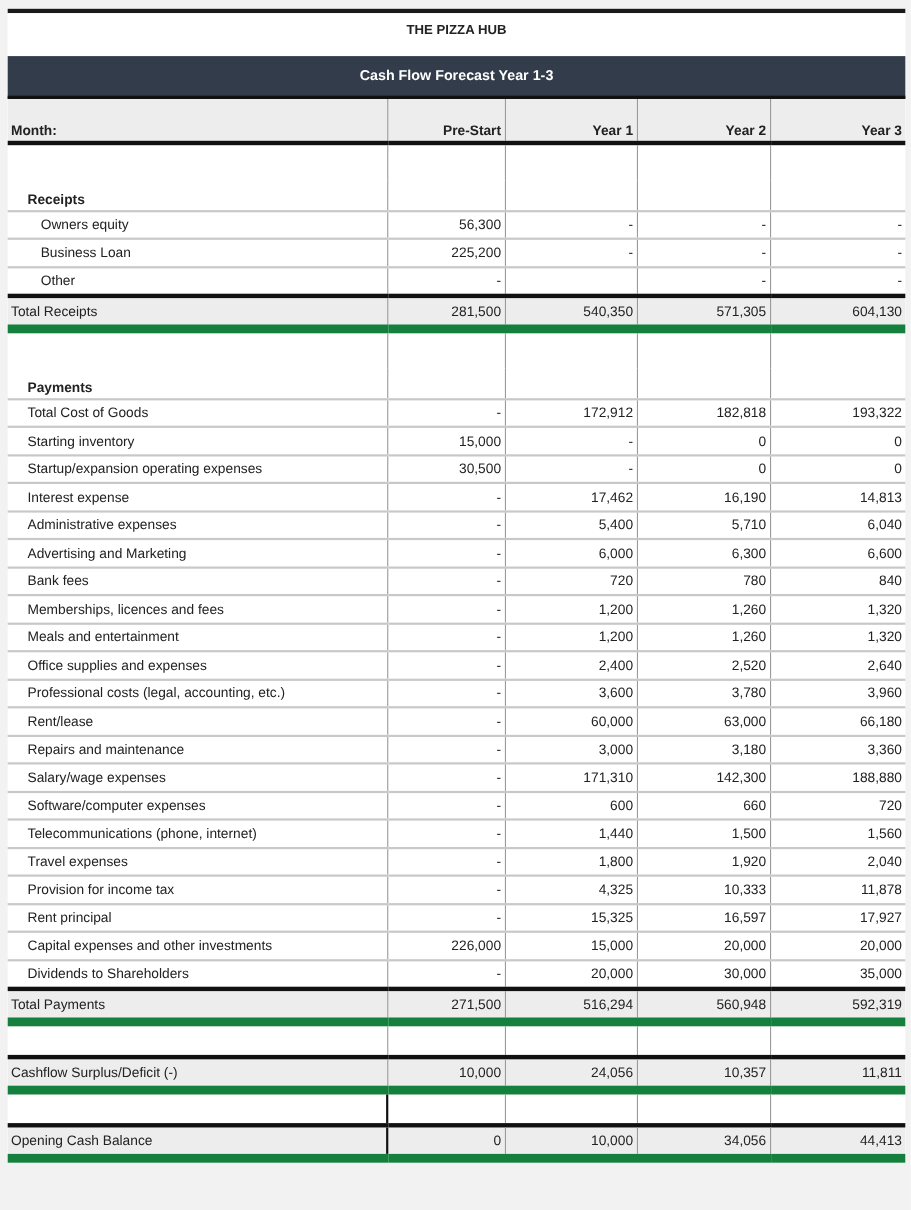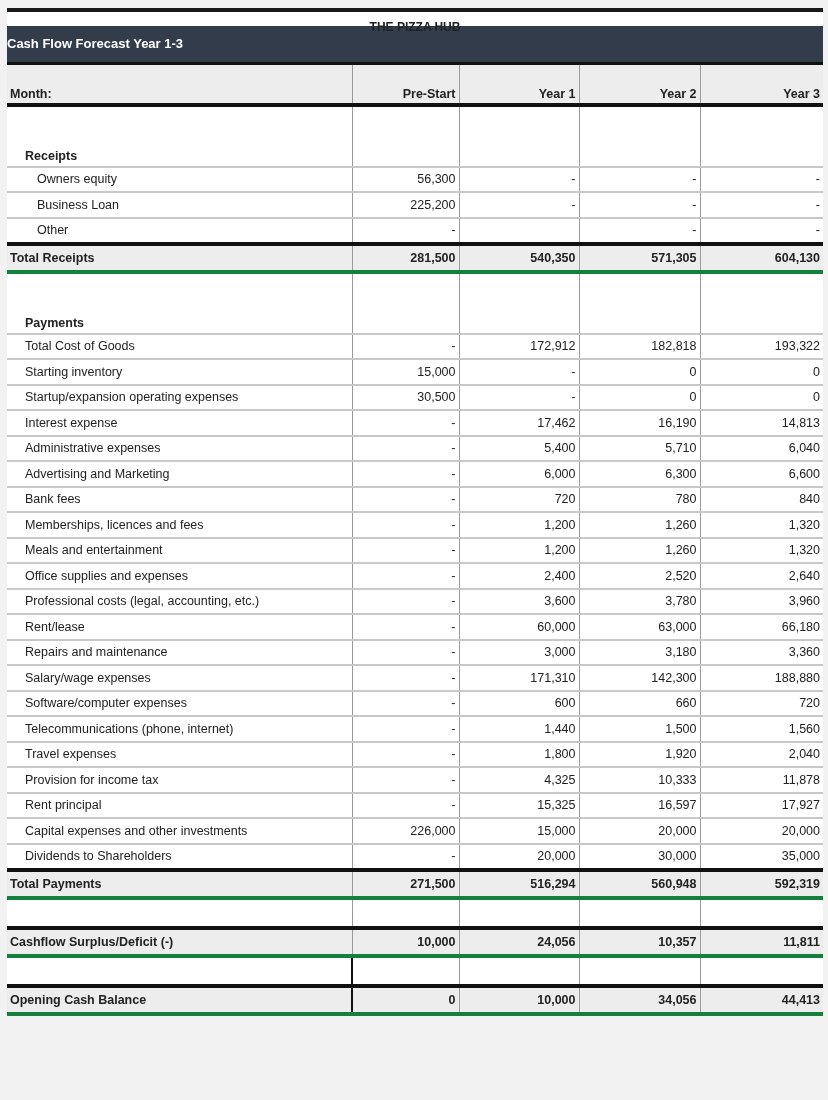--- a/index.html
+++ b/index.html
@@ -3,34 +3,34 @@
 <meta charset="utf-8">
 <style>
   html, body { margin: 0; padding: 0; }
   body {
     width: 828px; height: 1100px; background: #f2f2f2;
     font-family: "Liberation Sans", sans-serif; color: #222; overflow: hidden;
     position: relative;
   }
   .sheet { position: absolute; left: 7px; top: 8px; width: 816px; background: #fff; }
   .topline { height: 4px; background: #1a1a1a; }
-  .company { height: 14px; line-height: 30px; text-align: center; font-size: 12px; font-weight: bold; color: #222; background: #fff; }
-  .titlebar { height: 36px; line-height: 36px; text-align: left; background: #333c4a; color: #fff; font-size: 13px; font-weight: bold; border-bottom: 3px solid #111; }
+  .company { height: 39px; line-height: 30px; text-align: center; font-size: 12px; font-weight: bold; color: #222; background: #fff; }
+  .titlebar { height: 36px; line-height: 36px; text-align: center; background: #333c4a; color: #fff; font-size: 13px; font-weight: bold; border-bottom: 3px solid #111; }
   table { border-collapse: collapse; width: 816px; table-layout: fixed; font-size: 12.5px; }
   col.c0 { width: 345px; } col.c1 { width: 107px; } col.c2 { width: 120px; } col.c3 { width: 121px; } col.c4 { width: 123px; }
   td { height: 23.5px; padding: 0 3px; border-bottom: 2px solid #c8c8c8; white-space: nowrap; overflow: hidden; }
   td.num { text-align: right; border-left: 1.5px solid #9a9a9a; }
   td.lab { text-align: left; }
   tr.hdr td { height: 36px; background: #ededed; font-weight: bold; vertical-align: bottom; padding-bottom: 2px; border-bottom: 4px solid #111; margin-top: 22px; }
   tr.blank td { height: 32px; border-bottom: none; }
   tr.section td { font-weight: bold; vertical-align: bottom; padding-bottom: 3px; }
   tr.section td.lab { padding-left: 18px; }
   td.indent1 { padding-left: 30px; }
   td.indent0 { padding-left: 18px; }
-  tr.total td { background: #ededed; font-weight: bold; border-top: 4px solid #111; border-bottom: 4px solid #15803d; height: 24px; }
+  tr.total td { background: #ededed; font-weight: normal; border-top: 4px solid #111; border-bottom: 8px solid #15803d; height: 24px; }
   tr.gap td { height: 26px; border-bottom: none; background: #fff; }
   td.darkleft { border-left: 2px solid #111 !important; }
 </style>
 </head>
 <body>
 
 <div class="sheet">
   <div class="topline"></div>
   <div class="company">THE PIZZA HUB</div>
   <div class="titlebar">Cash Flow Forecast Year 1-3</div>

